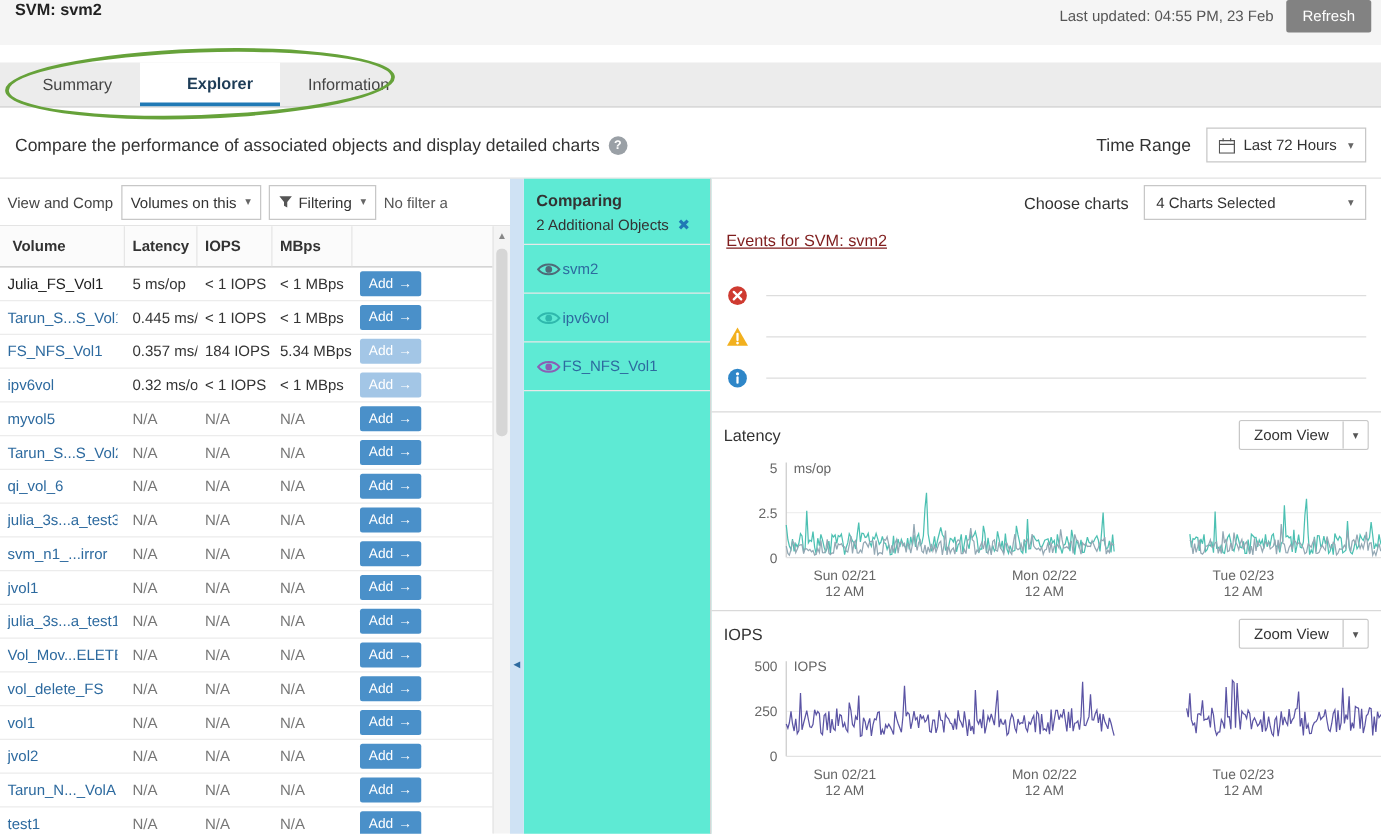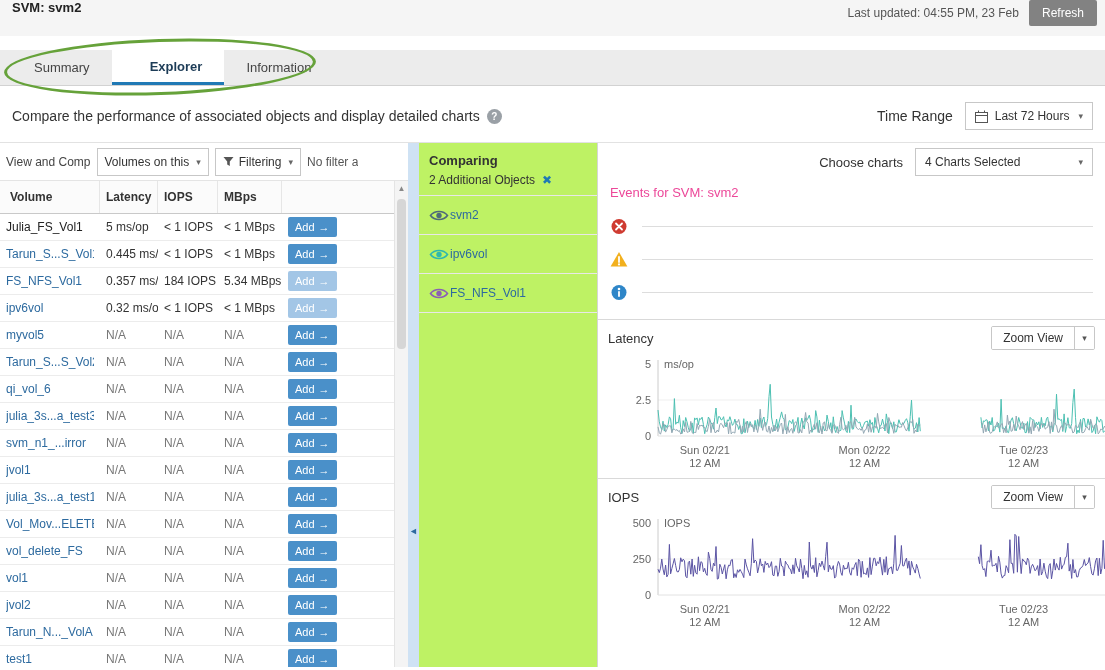--- a/index.html
+++ b/index.html
@@ -79,37 +79,37 @@
   .vs-up { height:15px; text-align:center; font-size:8px; color:#888; line-height:15px; cursor:pointer; }
   .vs-thumb { position:absolute; top:18px; left:2px; width:9px; height:150px;
     background:#d6d6d6; border-radius:4px; cursor:grab; }
 
   
   .collapse-strip { width:11px; background:var(--strip,#cfe2f4); position:relative;
     cursor:pointer; flex-shrink:0; }
   .collapse-arrow { position:absolute; top:73%; left:1px; color:#2d6a9f; font-size:9px; }
 
   
-  .comparing-panel { width:179px; background:#bef264; border-right:1px solid #d5d5d5; flex-shrink:0; }
+  .comparing-panel { width:150px; background:#5eead4; border-right:1px solid #d5d5d5; flex-shrink:0; }
   .comp-head { padding:10px 10px 8px 10px; }
   .comp-title { font-size:13px; font-weight:bold; color:#333; }
   .comp-sub { font-size:12px; color:#333; margin-top:5px; display:flex; align-items:center; gap:7px; }
   .close-x { color:var(--accent,#2079b5); font-size:12px; cursor:pointer; font-weight:bold; }
   .comp-item { display:flex; align-items:center; gap:1px; padding:12px 10px;
     border-top:1px solid #e8e8e8; cursor:pointer; }
   .comp-item:last-child { border-bottom:1px solid #e8e8e8; }
   .comp-name { font-size:12px; color:var(--link,#2d6a9f); }
 
   
   .charts-panel { flex:1; overflow:hidden; }
   .charts-controls { display:flex; align-items:center; justify-content:flex-end; gap:12px;
     height:38px; padding:0 12px; font-size:13px; color:#333; }
   .charts-dd { width:178px; justify-content:space-between; }
   .events { padding:4px 12px 10px 12px; }
-  .events-title { font-size:13px; color:#ec4899; margin-bottom:10px; }
+  .events-title { font-size:13px; color:#7f1d1d; margin-bottom:20px;text-decoration:underline; }
   .event-row { display:flex; align-items:center; gap:14px; height:33px; }
   .event-line { flex:1; height:1px; background:#ddd; }
 
   .chart-card { border-top:1px solid #d9d9d9; padding:6px 10px 0 10px; }
   .chart-head { display:flex; align-items:center; justify-content:space-between; margin-bottom:2px; }
   .chart-title { font-size:13px; color:#333; }
   .btn-group { display:inline-flex; border:1px solid #c7c7c7; border-radius:2px;
     overflow:hidden; background:#fff; }
   .zoom-btn { border:none; background:#fff; font-size:12px; padding:4px 11px; cursor:pointer;
     color:#333; font-family:inherit; }

